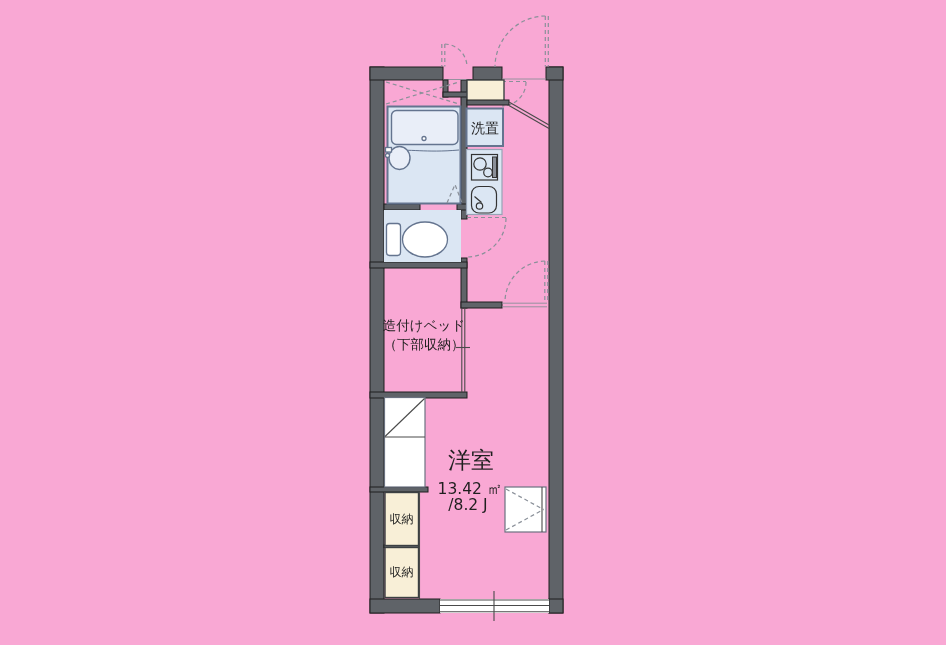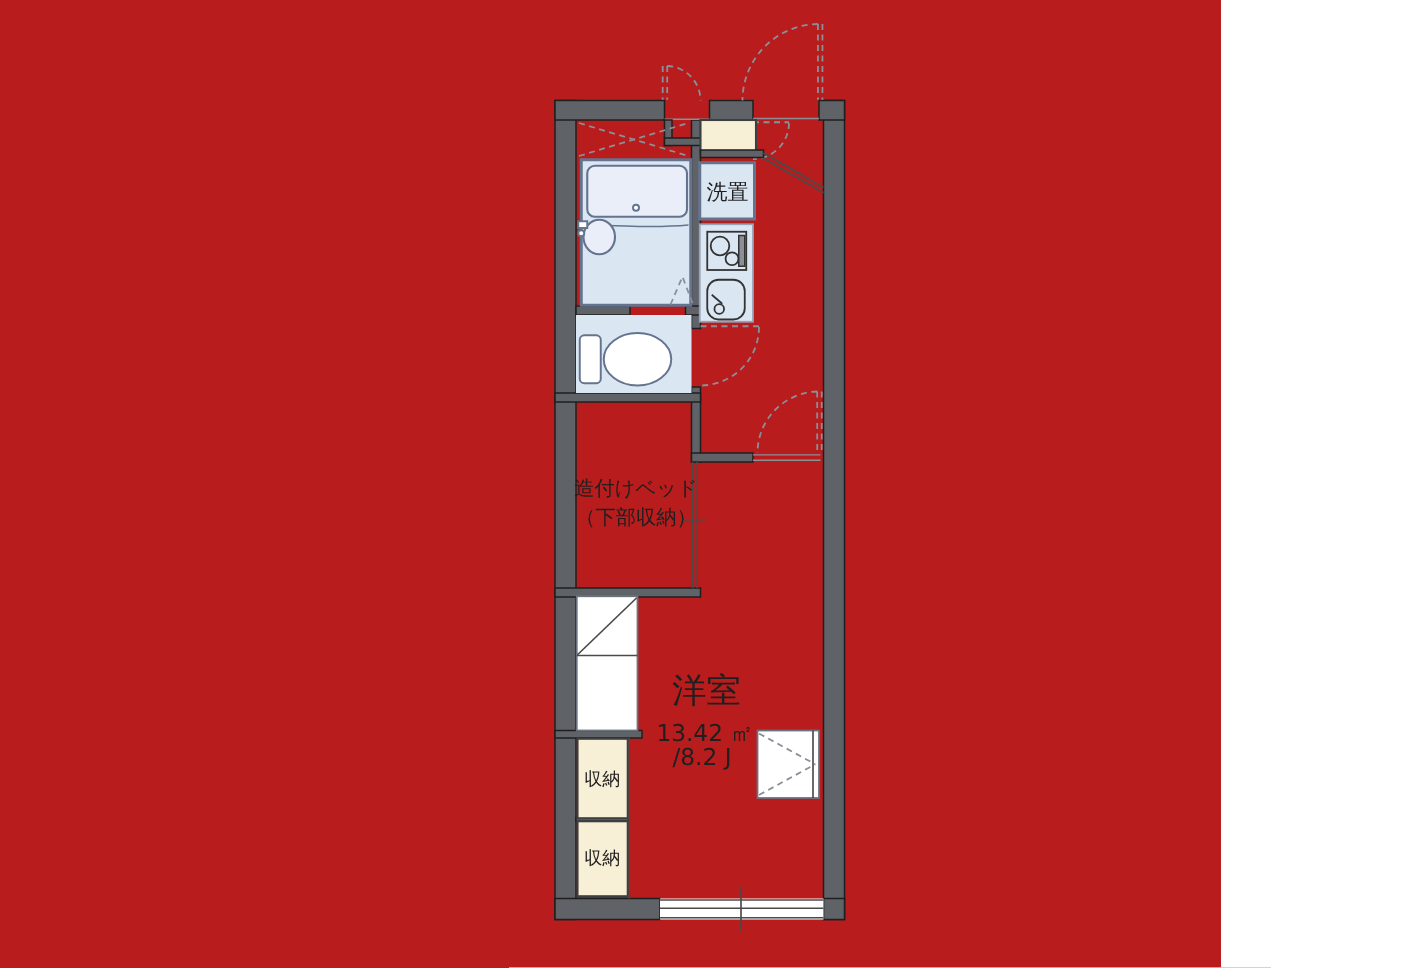--- a/index.html
+++ b/index.html
@@ -1,16 +1,16 @@
 <!DOCTYPE html>
 <html style="--wall: #5f6368; --wall-stroke: #1f1f1f; --room-blue: #dbe6f3; --fixture-blue: #e9eef8; --blue-border: #64748f; --cream: #f8efd7; --dash: #8a9099; --line: #4a4a4a; --text: #1f1f1f;"><head>
 <meta charset="utf-8">
 <style>
   html,body{margin:0;padding:0;background:#ffffff;}
-  .page{position:relative;width:814px;height:645px;background:#b91c1c;overflow:hidden;
+  .page{position:relative;width:946px;height:645px;background:#f9a8d4;overflow:hidden;
         font-family:"DejaVu Sans","Liberation Sans",sans-serif;}
   svg{position:absolute;left:0;top:0;}
   .wall{fill:var(--wall);stroke:var(--wall-stroke);stroke-width:1;}
   .blue{fill:var(--room-blue);}
   .blue-stroked{fill:var(--room-blue);stroke:var(--blue-border);stroke-width:2;}
   .blue-light{fill:var(--room-blue);stroke:#97a4b6;stroke-width:1.2;}
   .fixture{fill:var(--fixture-blue);stroke:var(--blue-border);stroke-width:1.4;}
   .white-fix{fill:#ffffff;stroke:var(--blue-border);stroke-width:1.3;}
   .cream{fill:var(--cream);stroke:#3c4043;stroke-width:1.4;}
   .dash{fill:none;stroke:var(--dash);stroke-width:1.2;stroke-dasharray:4 3;}

